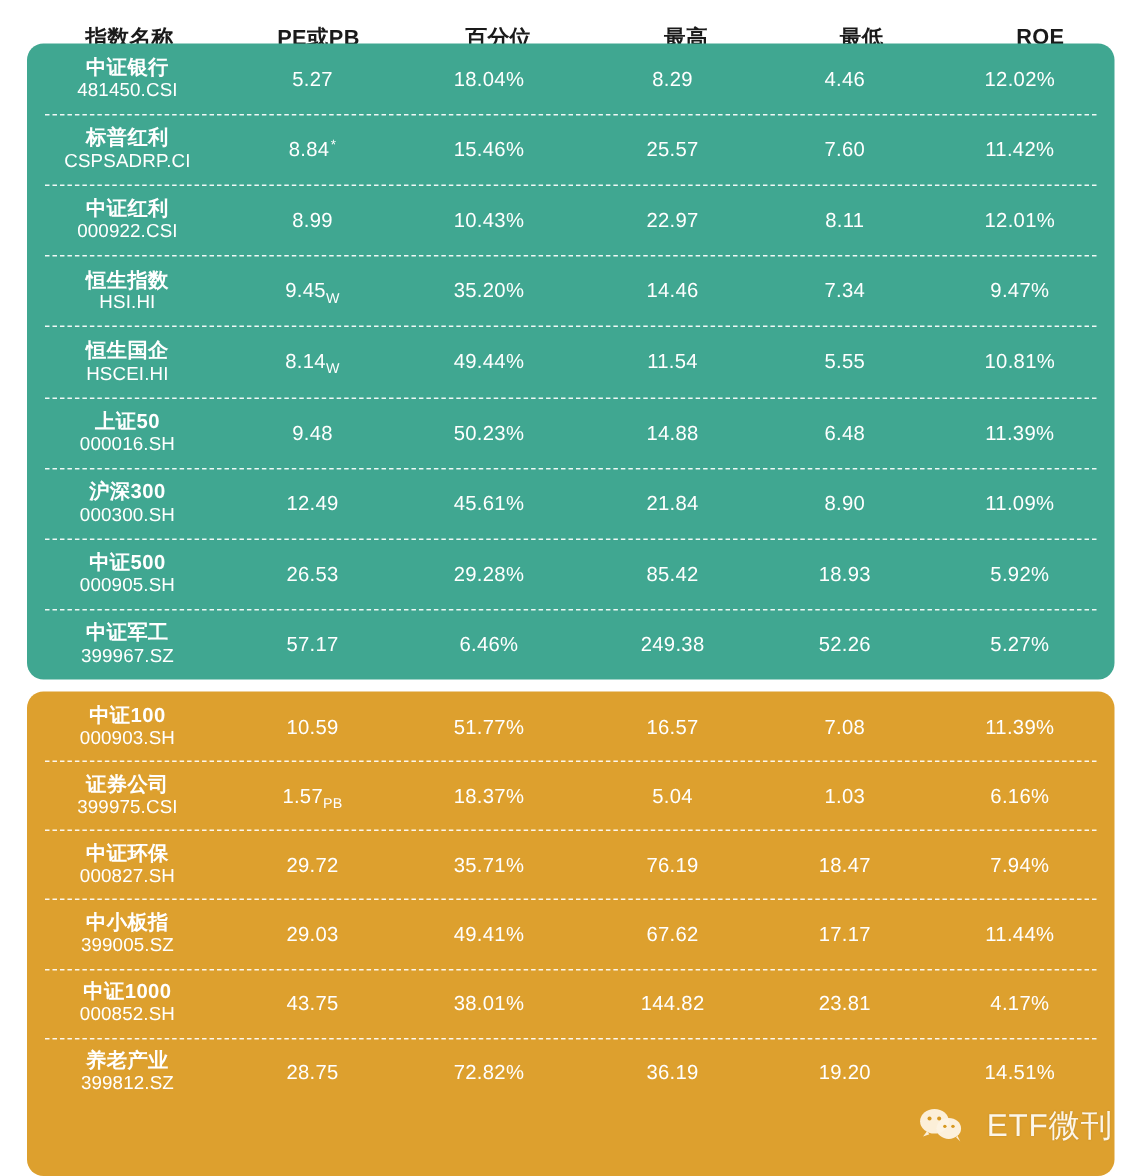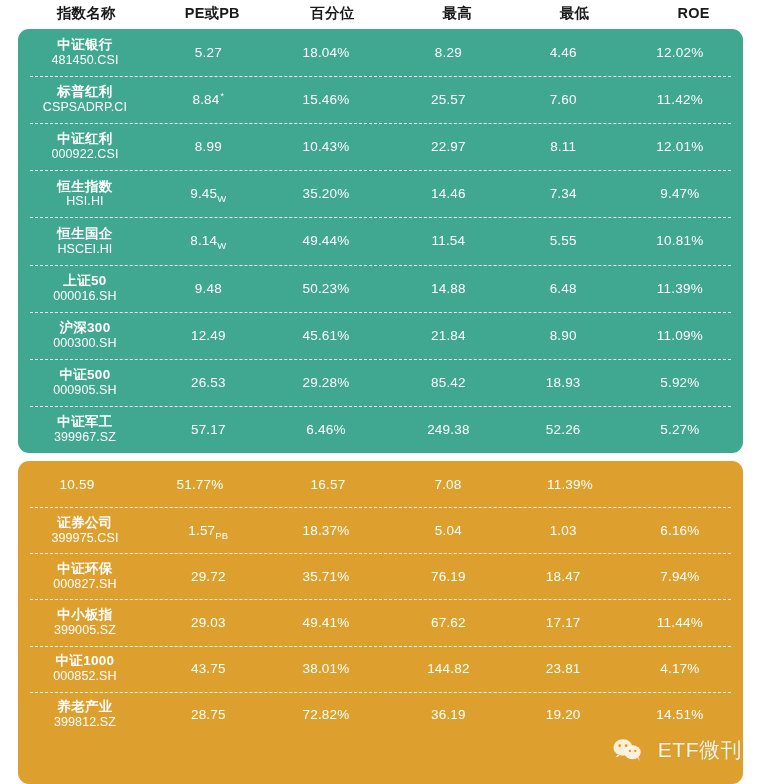--- a/index.html
+++ b/index.html
@@ -6,22 +6,22 @@
   html,body{
     width:758px; height:784px;
     background:#ffffff;
     font-family:"Liberation Sans","DejaVu Sans",sans-serif;
     overflow:hidden;
   }
   #sheet{ position:relative; width:758px; height:784px; background:#fff; }
 
   
   .hdr{
-    position:absolute; left:0; top:0; width:758px; height:26px;
-    display:flex; align-items:center;
+    position:absolute; left:0; top:12px; width:758px; height:26px;
+    display:flex; align-items:center;justify-content:flex-end;
   }
   .hdr .hcell{
     font-size:14.5px; font-weight:bold; color:#1a1a1a;
     text-align:center; letter-spacing:.2px; white-space:nowrap;
   }
 
   
   .c0{ width:140px; }
   .c1{ width:118px; }
   .c2{ width:128px; }
@@ -193,20 +193,24 @@
         </div>
         <div class="cell num c1"><span>57.17</span></div>
         <div class="cell num c2">6.46%</div>
         <div class="cell num c3">249.38</div>
         <div class="cell num c4">52.26</div>
         <div class="cell num c5">5.27%</div>
       </div>
     </div>
   <div class="block orange" id="grp1">
       <div class="row">
+        <div class="cell name c0">
+          <span class="n1">中证100</span>
+          <span class="n2">000903.SH</span>
+        </div>
         <div class="cell num c1"><span>10.59</span></div>
         <div class="cell num c2">51.77%</div>
         <div class="cell num c3">16.57</div>
         <div class="cell num c4">7.08</div>
         <div class="cell num c5">11.39%</div>
       </div>
       <div class="row">
         <div class="cell name c0">
           <span class="n1">证券公司</span>
           <span class="n2">399975.CSI</span>

